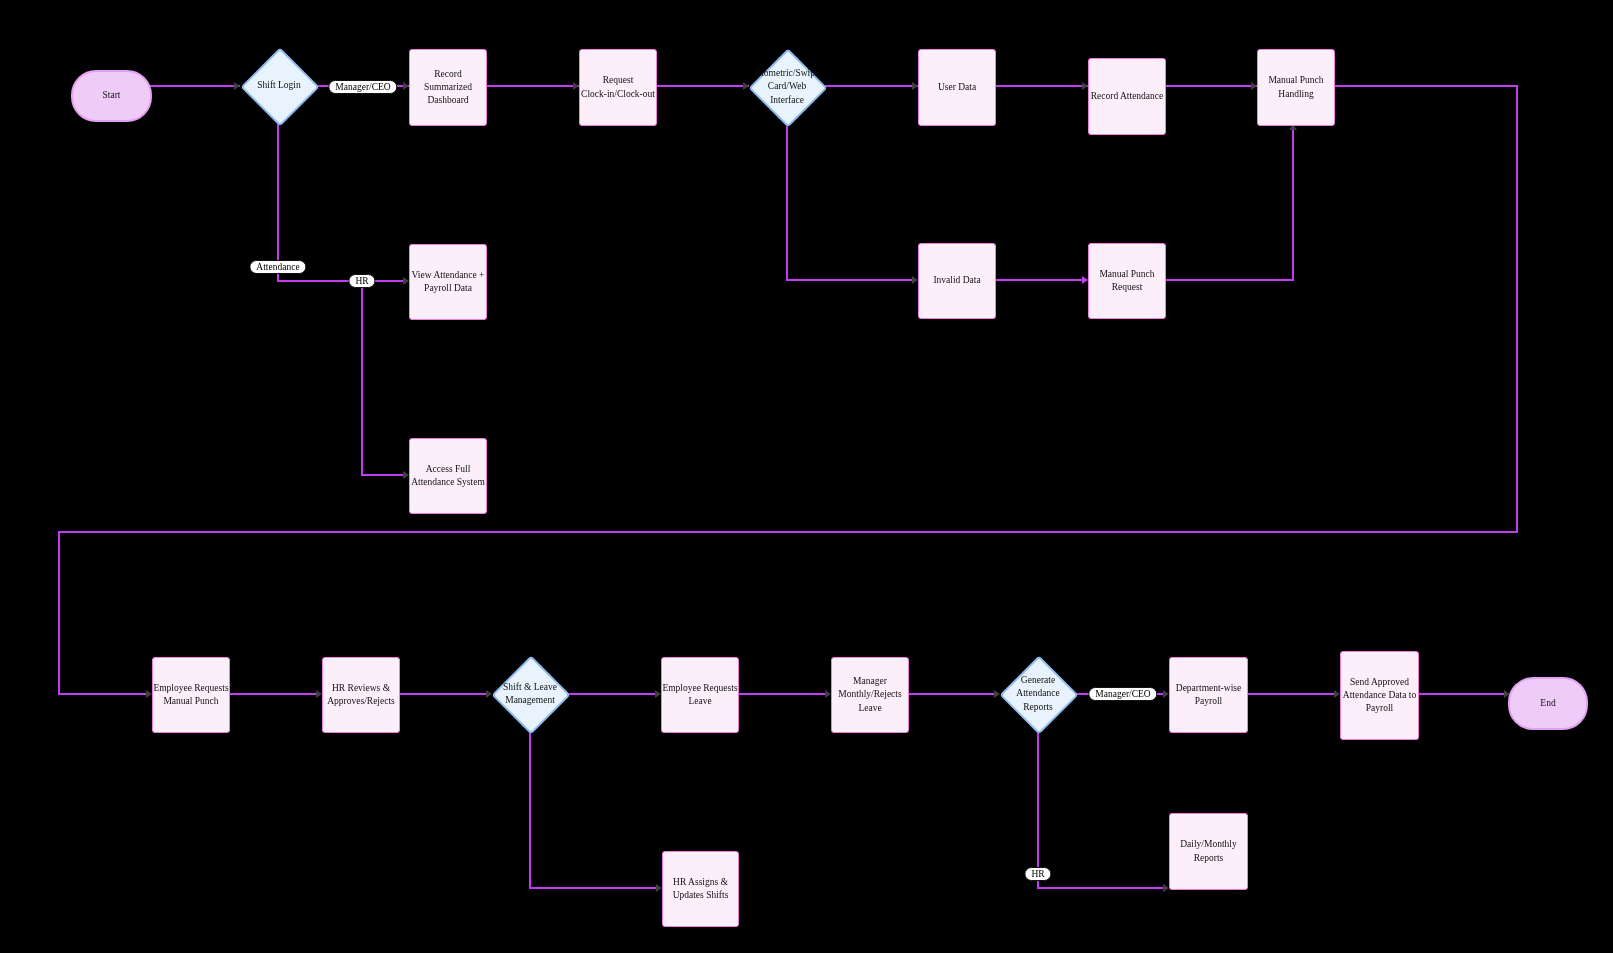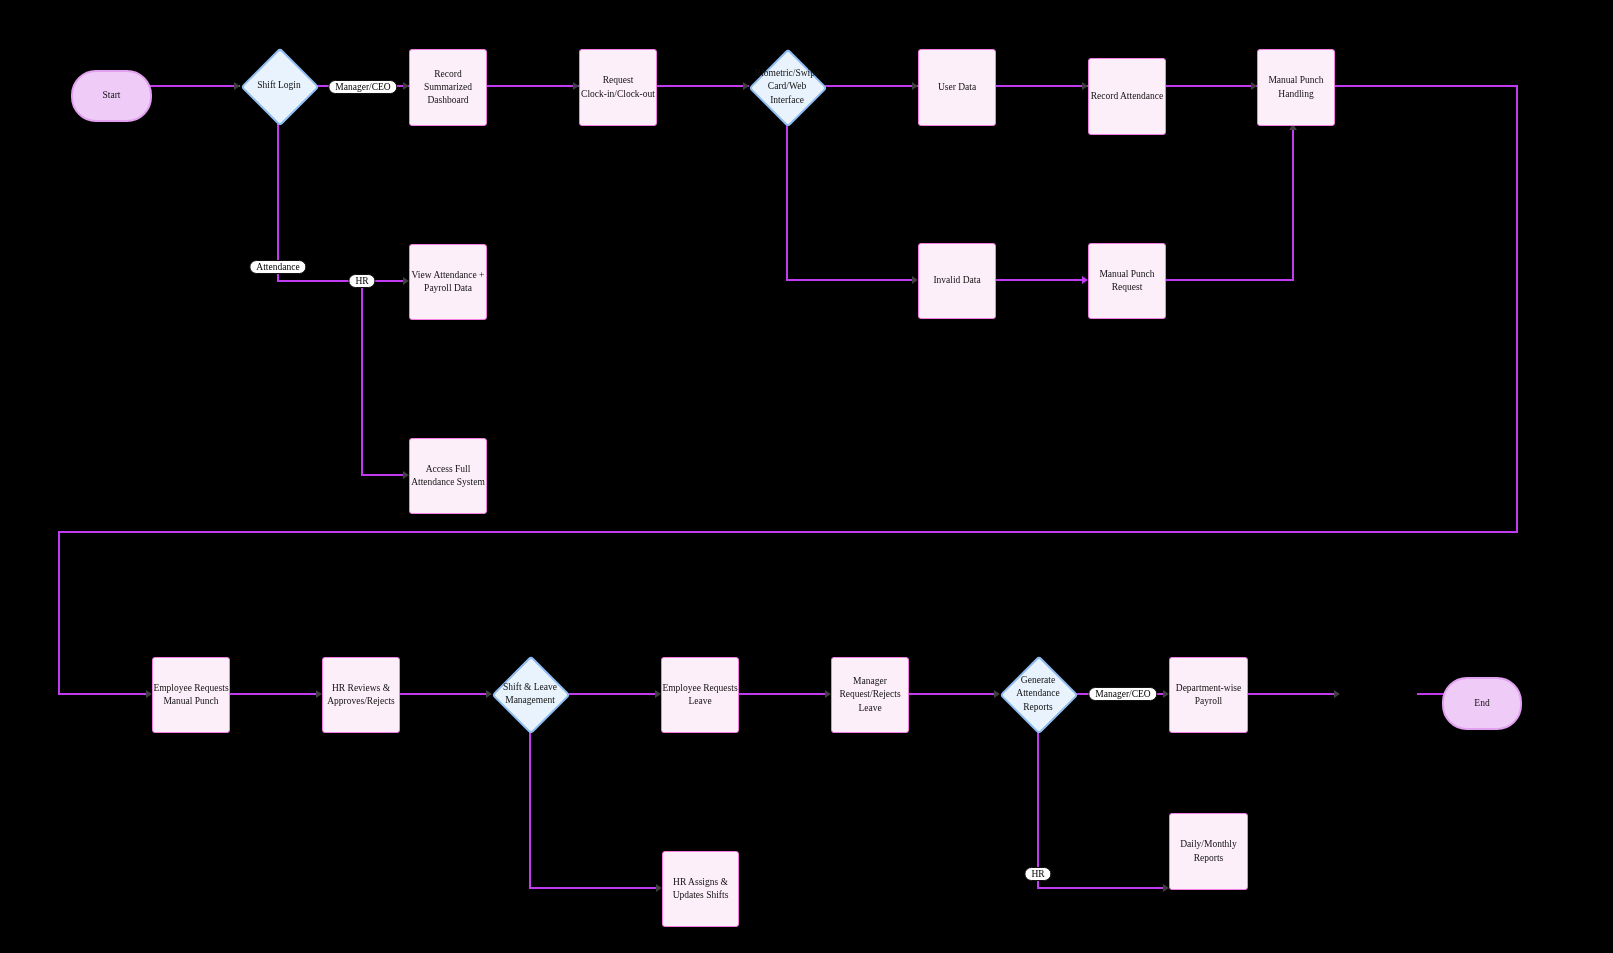--- a/index.html
+++ b/index.html
@@ -187,38 +187,43 @@
 Management</div>
   </div>
 
   <div class="node process" style="left:661px;top:657px;width:76px;height:74px">
     <div class="node-label">Employee Requests
 Leave</div>
   </div>
 
   <div class="node process" style="left:831px;top:657px;width:76px;height:74px">
     <div class="node-label">Manager
-Request/Rejects
+Monthly/Rejects
 Leave</div>
   </div>
 
   <div class="node decision" style="left:1000px;top:656px;width:76px;height:76px">
     <div class="diamond"></div>
     <div class="node-label">Generate
 Attendance
 Reports</div>
   </div>
 
   <div class="node process" style="left:1169px;top:657px;width:77px;height:74px">
     <div class="node-label">Department-wise
 Payroll</div>
   </div>
 
-
-  <div class="node terminal" style="left:1442px;top:670px;width:76px;height:49px">
+  <div class="node process" style="left:1340px;top:651px;width:77px;height:87px">
+    <div class="node-label">Send Approved
+Attendance Data to
+Payroll</div>
+  </div>
+
+  <div class="node terminal" style="left:1508px;top:670px;width:76px;height:49px">
     <div class="node-label">End</div>
   </div>
 
   <div class="node process" style="left:662px;top:851px;width:75px;height:74px">
     <div class="node-label">HR Assigns &amp;
 Updates Shifts</div>
   </div>
 
   <div class="node process" style="left:1169px;top:813px;width:77px;height:75px">
     <div class="node-label">Daily/Monthly

